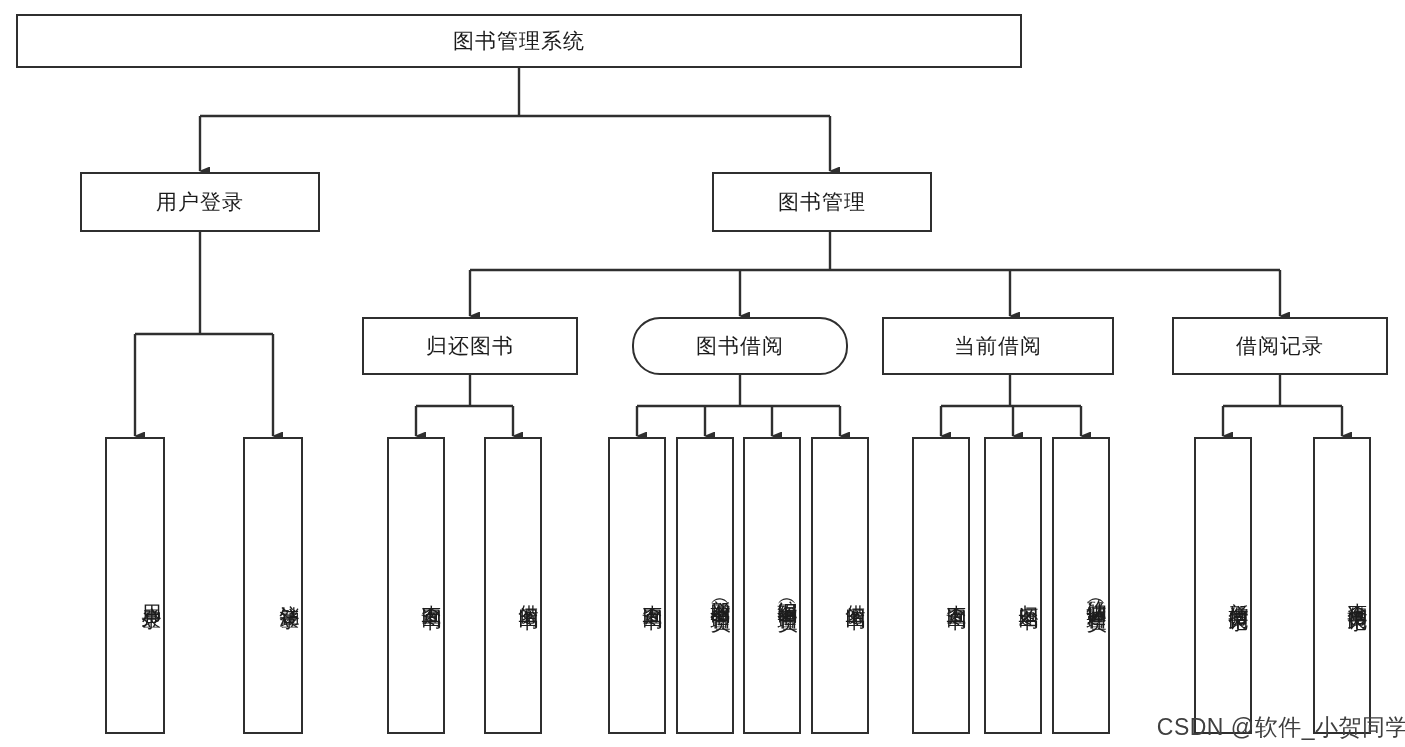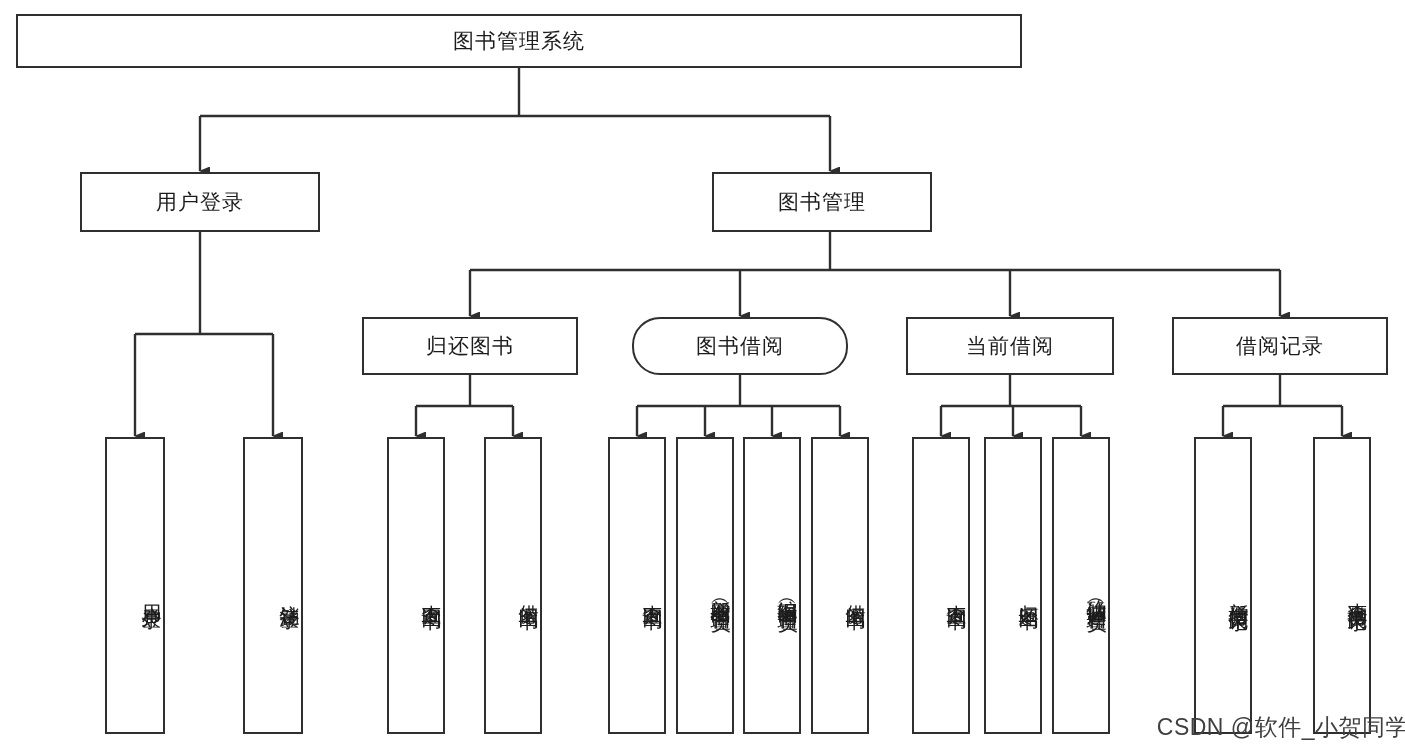--- a/index.html
+++ b/index.html
@@ -127,21 +127,21 @@
       </div>
       <div class="node-box horizontal" style="left: 712px; top: 172px; width: 220px; height: 60px;">
         <span class="node-label">图书管理</span>
       </div>
       <div class="node-box horizontal" style="left: 362px; top: 317px; width: 216px; height: 58px;">
         <span class="node-label">归还图书</span>
       </div>
       <div class="node-box horizontal" style="left: 632px; top: 317px; width: 216px; height: 58px; border-radius: 28px;">
         <span class="node-label">图书借阅</span>
       </div>
-      <div class="node-box horizontal" style="left: 906px; top: 317px; width: 208px; height: 58px;">
+      <div class="node-box horizontal" style="left: 882px; top: 317px; width: 232px; height: 58px;">
         <span class="node-label">当前借阅</span>
       </div>
       <div class="node-box horizontal" style="left: 1172px; top: 317px; width: 216px; height: 58px;">
         <span class="node-label">借阅记录</span>
       </div>
       <div class="node-box vertical" style="left: 105px; top: 437px; width: 60px; height: 297px;">
         <span class="node-label">用户登录</span>
       </div>
       <div class="node-box vertical" style="left: 243px; top: 437px; width: 60px; height: 297px;">
         <span class="node-label">注销登录</span>

